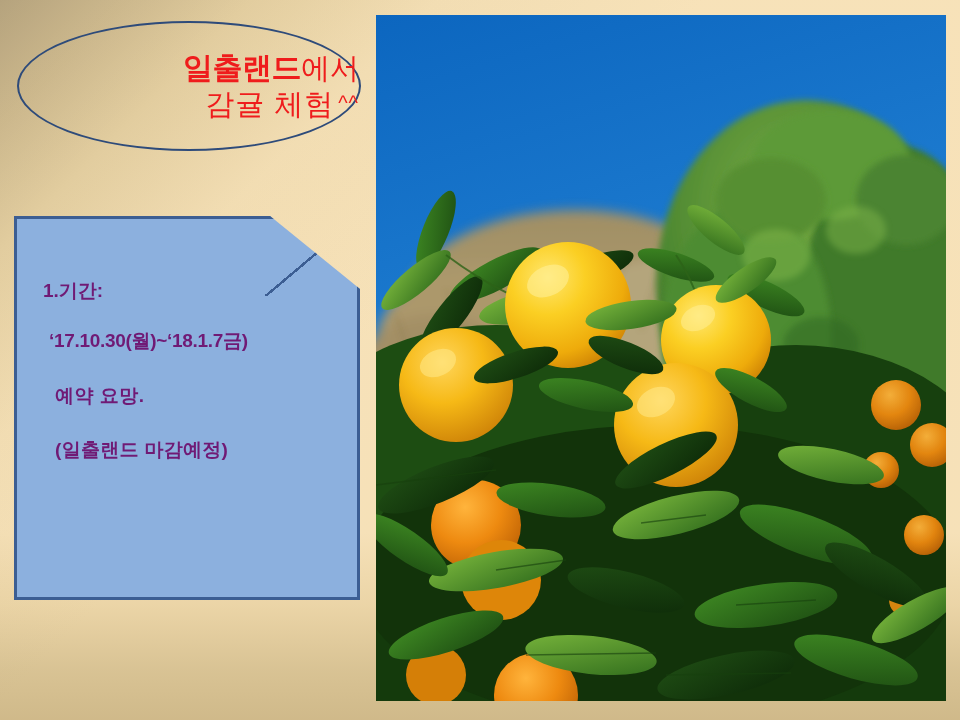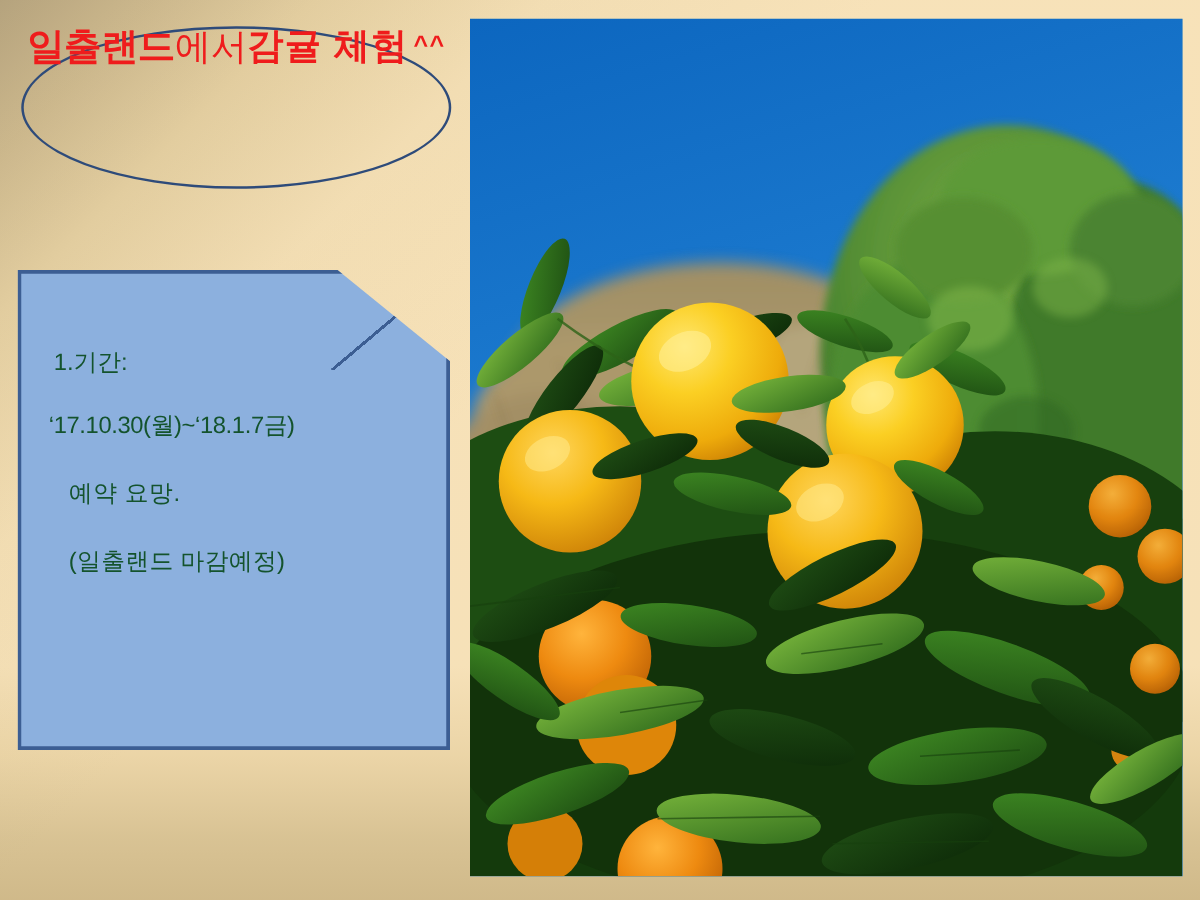--- a/index.html
+++ b/index.html
@@ -28,42 +28,42 @@
   #title-ellipse {
     position: absolute;
     left: 17px;
     top: 21px;
     width: 344px;
     height: 130px;
     border: 2px solid #2e4b7a;
     border-radius: 50%;
     box-sizing: border-box;
     display: flex;
-    flex-direction: row;
-    align-items: flex-start;
+    flex-direction: column;
+    align-items: flex-end;
     justify-content: center;
   }
   .title-line {
     white-space: nowrap;
     color: #ef1c1c;
     line-height: 1.0;
   }
   #title-line-1 { margin-bottom: 7px; }
   #title-line-1 .strong {
     font-weight: 700;
     font-size: 30px;
     letter-spacing: -0.5px;
   }
   #title-line-1 .light {
     font-weight: 400;
     font-size: 29px;
     letter-spacing: 0px;
   }
   #title-line-2 {
-    font-weight: 700;
+    font-weight: 400;
     font-size: 29px;
     letter-spacing: 1px;
   }
   #title-line-2 .emoticon {
     font-size: 20px;
     vertical-align: 4px;
     margin-left: 4px;
   }
 
   
@@ -84,28 +84,28 @@
     position: absolute;
     top: -3px;
     right: -3px;
     width: 95px;
     height: 80px;
     background:
       linear-gradient(to bottom right, transparent 0 49.3%, #3c5e93 49.3% 51.3%, transparent 51.3% 100%);
     pointer-events: none;
   }
   .info-line {
-    color: #14532d;
-    font-weight: 400;
+    color: #701a75;
+    font-weight: 700;
     font-size: 19px;
     line-height: 1.28;
     white-space: nowrap;
   }
   #info-heading-1 { margin: 0 0 26px 10px; }
-  #info-value-1   { margin: 0 0 30px 6px; letter-spacing: -0.3px; }
+  #info-value-1   { margin: 0 0 30px 16px; letter-spacing: -0.3px; }
   #info-heading-2 { margin: 0 0 28px 10px; }
   #info-value-2a  { margin: 0 0 0 22px; letter-spacing: 0.5px; }
   #info-value-2b  { margin: 0 0 30px 22px; letter-spacing: 0.5px; }
   #info-note      { margin: 0 0 0 22px; letter-spacing: 0.3px; }
 
   
   #photo {
     position: absolute;
     left: 376px;
     top: 15px;

